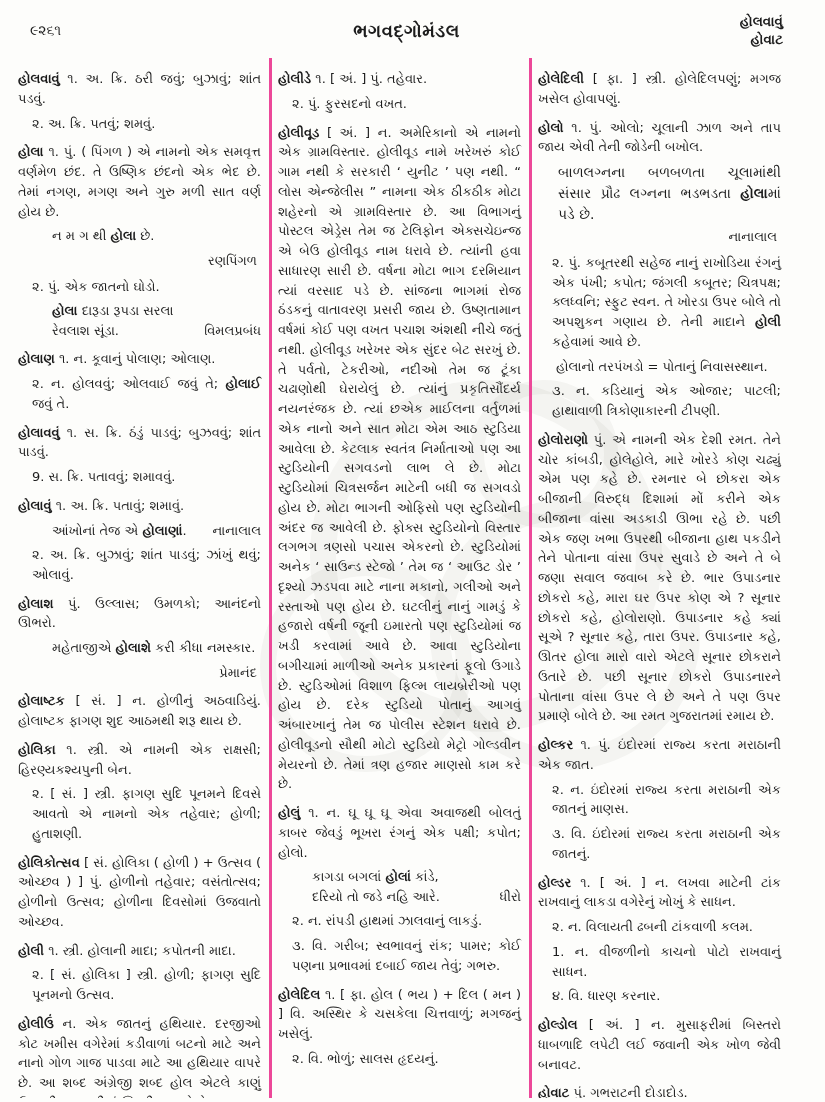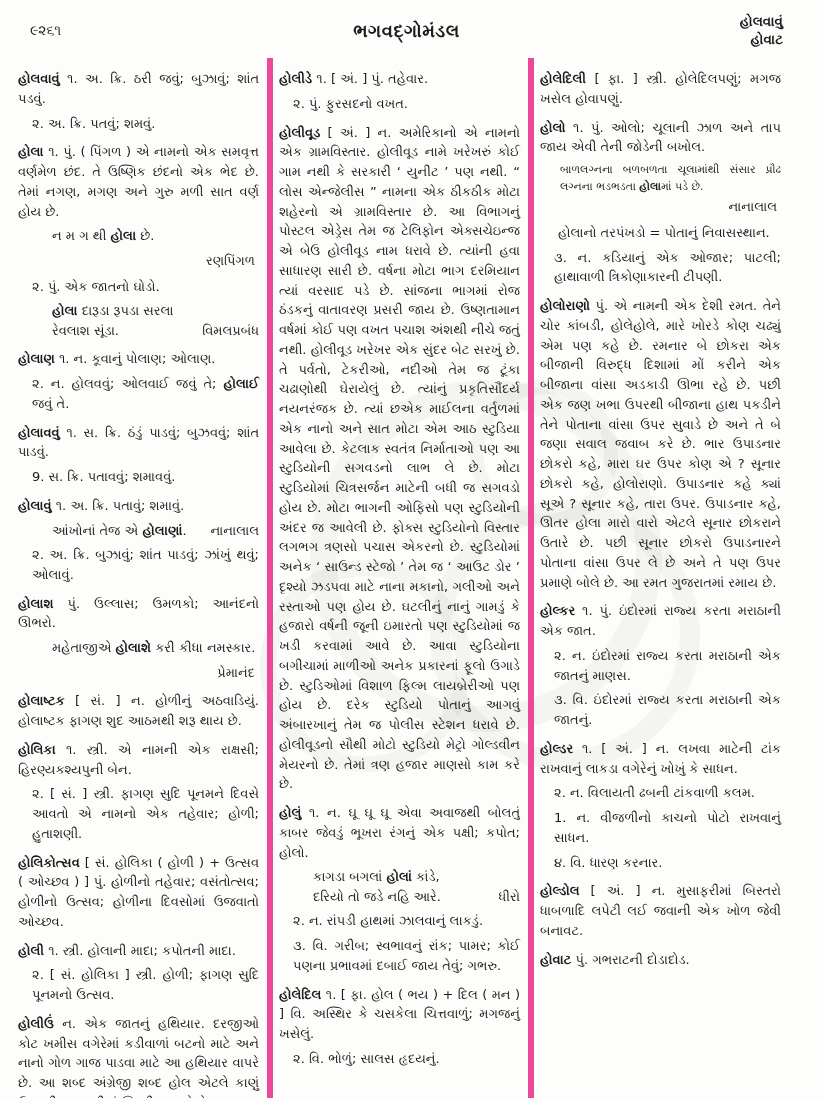--- a/index.html
+++ b/index.html
@@ -42,29 +42,29 @@
     overflow:hidden;
     position:relative;z-index:2;
   }
   .col{
     flex:1 1 0;
     padding:2px 8px 0 6px;
     overflow:hidden;
     font-size:13px;
     line-height:1.52;
   }
-  .col + .col{border-left:6px solid #ec4899;}
+  .col + .col{border-left:3px solid #ec4899;}
 
   .entry,.sense{text-align:justify;margin:0 0 5px 0;}
   .entry{margin-top:9px;}
   .sense{padding-left:14px;}
   .headword{font-weight:bold;}
   .verse{margin:0 0 5px 34px;line-height:1.5;}
   .verse-line{position:relative;}
-  .quote{margin:0 0 2px 20px;font-size:11px;text-align:justify;line-height:1.5;}
+  .quote{margin:0 0 2px 20px;font-size:14px;text-align:justify;line-height:1.5;}
   .idiom{margin:0 0 5px 18px;text-align:justify;}
   .attribution{text-align:right;margin:0 4px 6px 0;}
   .attr-inline{float:right;padding-left:8px;}
   b{font-weight:bold;}
 </style>
 </head>
 <body>
 
 <div class="watermark">
   <div class="wm-ring wm-r1"></div>
@@ -134,20 +134,21 @@
         <p class="entry"><b class="headword">હોલેદિલ</b> ૧. [ ફા. હોલ ( ભય ) + દિલ ( મન ) ] વિ. અસ્થિર કે ચસકેલા ચિત્તવાળું; મગજનું ખસેલું.</p>
         <p class="sense">૨. વિ. ભોળું; સાલસ હૃદયનું.</p>
       </div>
     <div class="col">
         <p class="entry"><b class="headword">હોલેદિલી</b> [ ફા. ] સ્ત્રી. હોલેદિલપણું; મગજ ખસેલ હોવાપણું.</p>
         <p class="entry"><b class="headword">હોલો</b> ૧. પું. ઓલો; ચૂલાની ઝાળ અને તાપ જાય એવી તેની જોડેની બખોલ.</p>
         <div class="quote">
           <div class="verse-line">બાળલગ્નના બળબળતા ચૂલામાંથી સંસાર પ્રૌઢ લગ્નના ભડભડતા <b>હોલા</b>માં પડે છે.</div>
         </div>
         <div class="attribution">નાનાલાલ</div>
+        <p class="sense">૨. પું. કબૂતરથી સહેજ નાનું રાખોડિયા રંગનું એક પંખી; કપોત; જંગલી કબૂતર; ચિત્રપક્ષ; ક્લધ્વનિ; સ્ફુટ સ્વન. તે ખોરડા ઉપર બોલે તો અપશુકન ગણાય છે. તેની માદાને <b>હોલી</b> કહેવામાં આવે છે.</p>
         <p class="idiom">હોલાનો તરપંખડો = પોતાનું નિવાસસ્થાન.</p>
         <p class="sense">૩. ન. કડિયાનું એક ઓજાર; પાટલી; હાથાવાળી ત્રિકોણાકારની ટીપણી.</p>
         <p class="entry"><b class="headword">હોલોરાણો</b> પું. એ નામની એક દેશી રમત. તેને ચોર કાંબડી, હોલેહોલે, મારે ખોરડે કોણ ચઢ્યું એમ પણ કહે છે. રમનાર બે છોકરા એક બીજાની વિરુદ્ધ દિશામાં મોં કરીને એક બીજાના વાંસા અડકાડી ઊભા રહે છે. પછી એક જણ ખભા ઉપરથી બીજાના હાથ પકડીને તેને પોતાના વાંસા ઉપર સુવાડે છે અને તે બે જણા સવાલ જવાબ કરે છે. ભાર ઉપાડનાર છોકરો કહે, મારા ઘર ઉપર કોણ એ ? સૂનાર છોકરો કહે, હોલોરાણો. ઉપાડનાર કહે ક્યાં સૂએ ? સૂનાર કહે, તારા ઉપર. ઉપાડનાર કહે, ઊતર હોલા મારો વારો એટલે સૂનાર છોકરાને ઉતારે છે. પછી સૂનાર છોકરો ઉપાડનારને પોતાના વાંસા ઉપર લે છે અને તે પણ ઉપર પ્રમાણે બોલે છે. આ રમત ગુજરાતમાં રમાય છે.</p>
         <p class="entry"><b class="headword">હોલ્કર</b> ૧. પું. ઇંદોરમાં રાજ્ય કરતા મરાઠાની એક જાત.</p>
         <p class="sense">૨. ન. ઇંદોરમાં રાજ્ય કરતા મરાઠાની એક જાતનું માણસ.</p>
         <p class="sense">૩. વિ. ઇંદોરમાં રાજ્ય કરતા મરાઠાની એક જાતનું.</p>
         <p class="entry"><b class="headword">હોલ્ડર</b> ૧. [ અં. ] ન. લખવા માટેની ટાંક રાખવાનું લાકડા વગેરેનું ખોખું કે સાધન.</p>
         <p class="sense">૨. ન. વિલાયતી ઢબની ટાંકવાળી કલમ.</p>
         <p class="sense">1. ન. વીજળીનો કાચનો પોટો રાખવાનું સાધન.</p>
         <p class="sense">૪. વિ. ધારણ કરનાર.</p>

